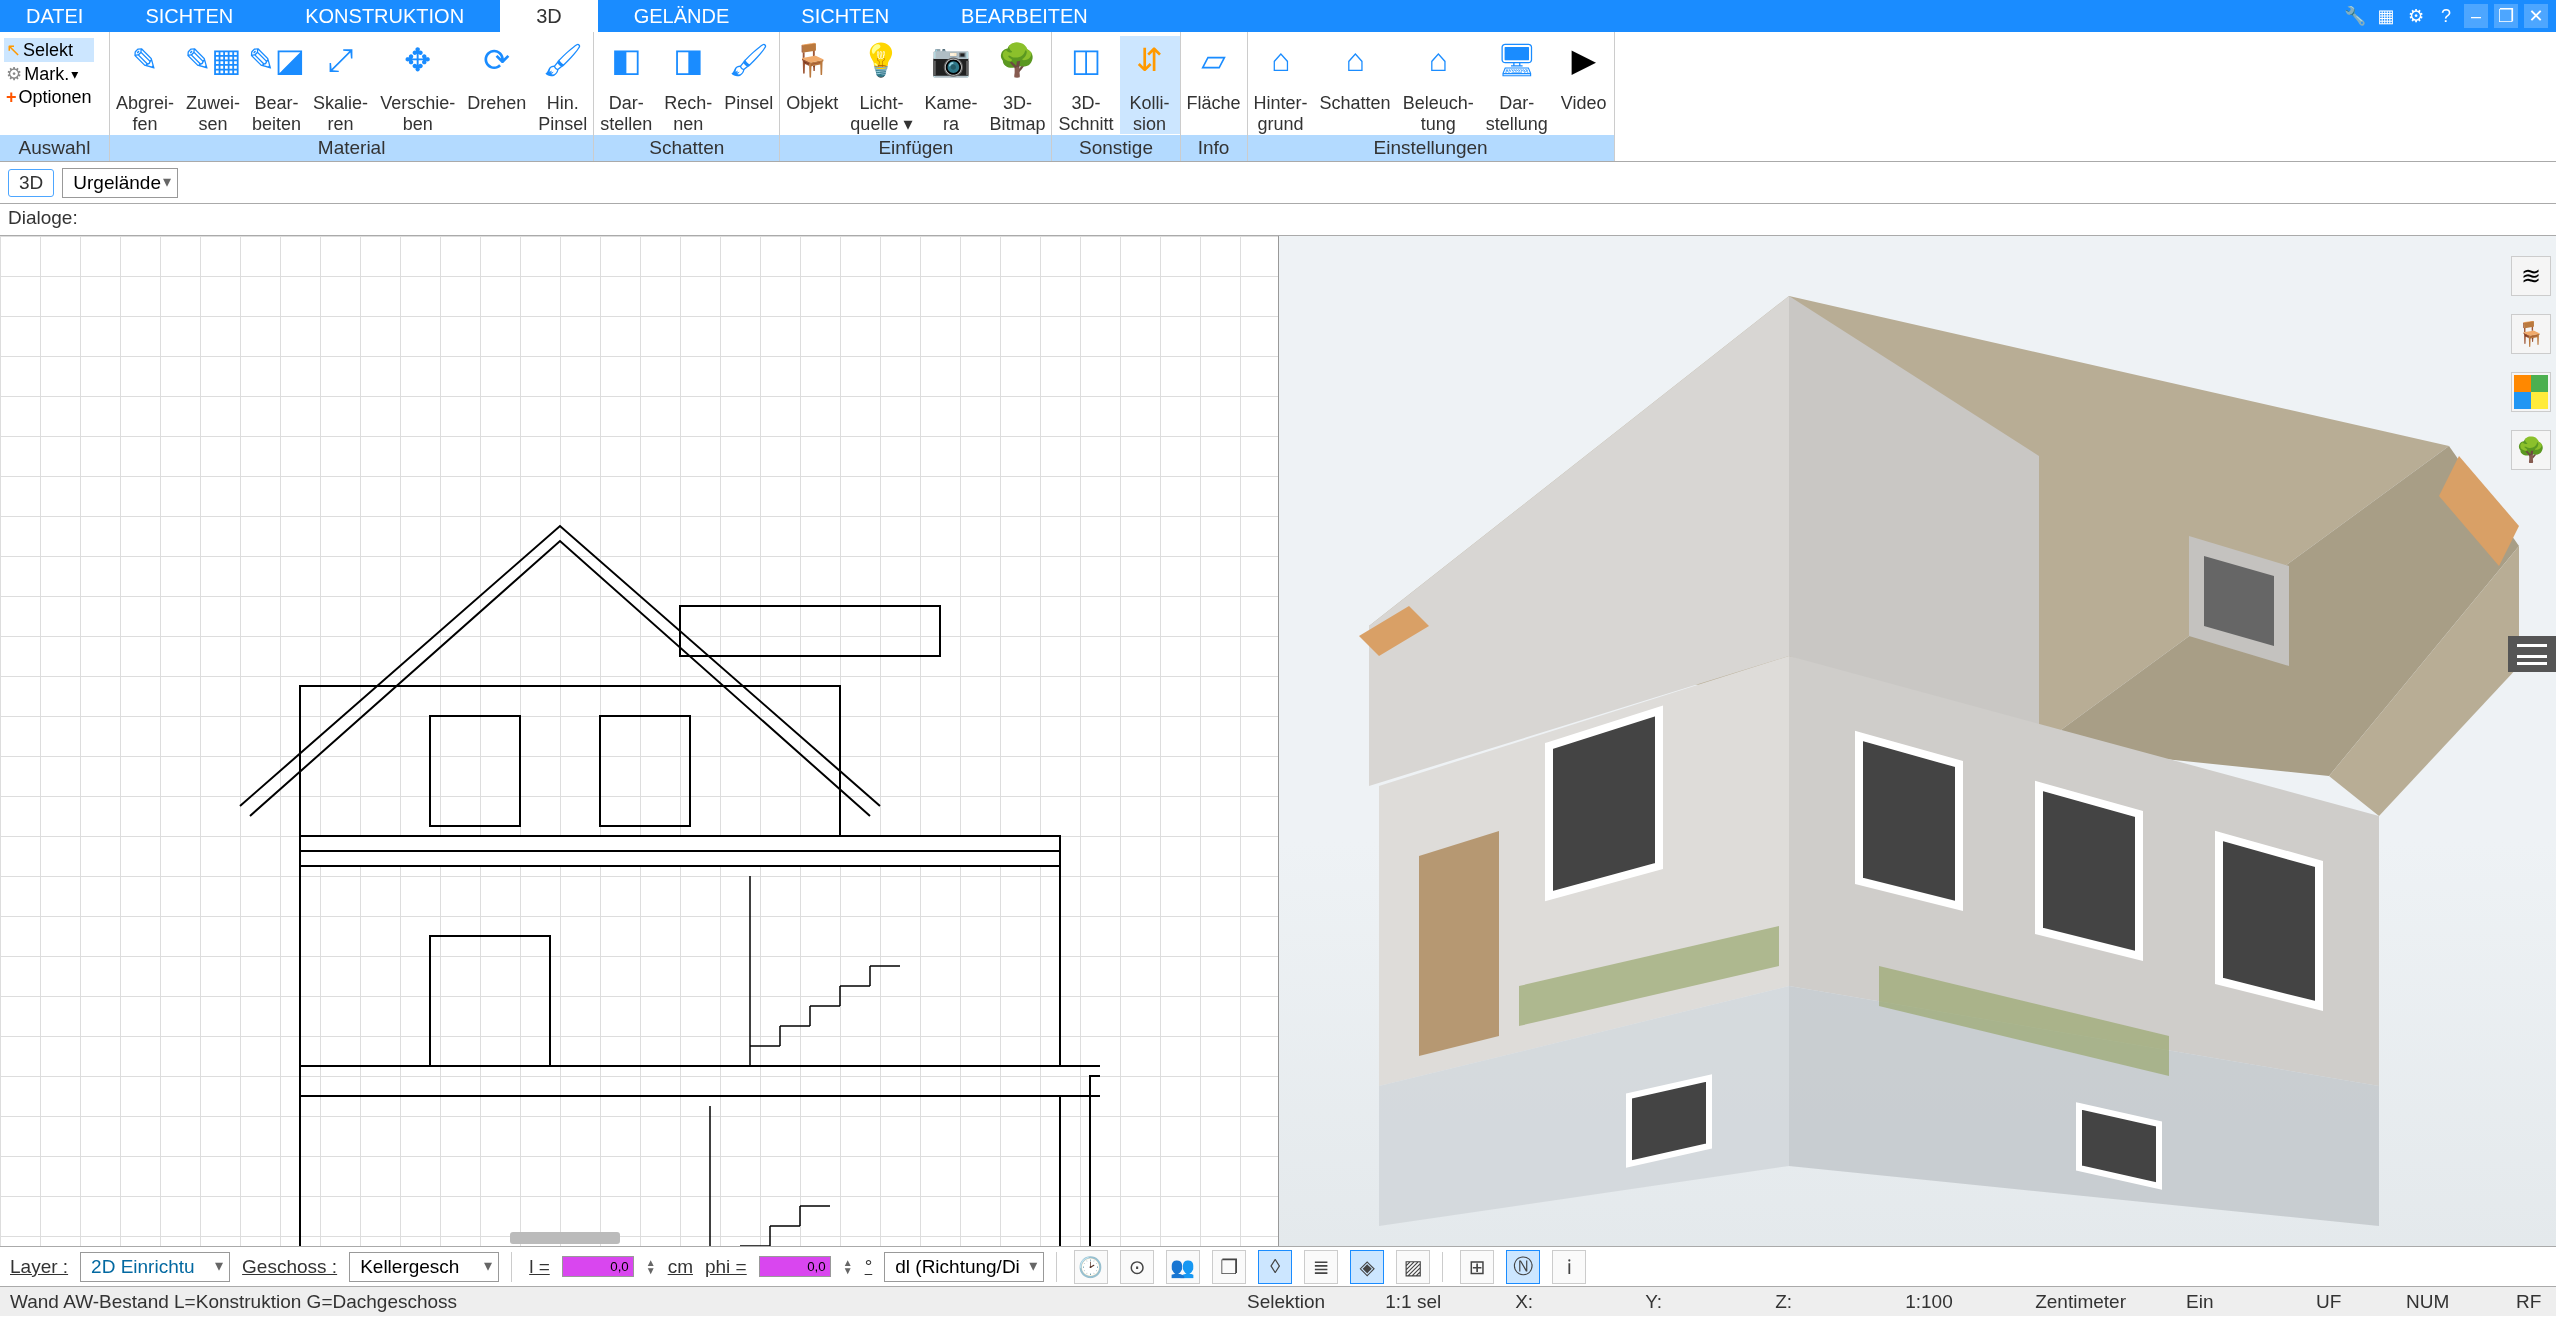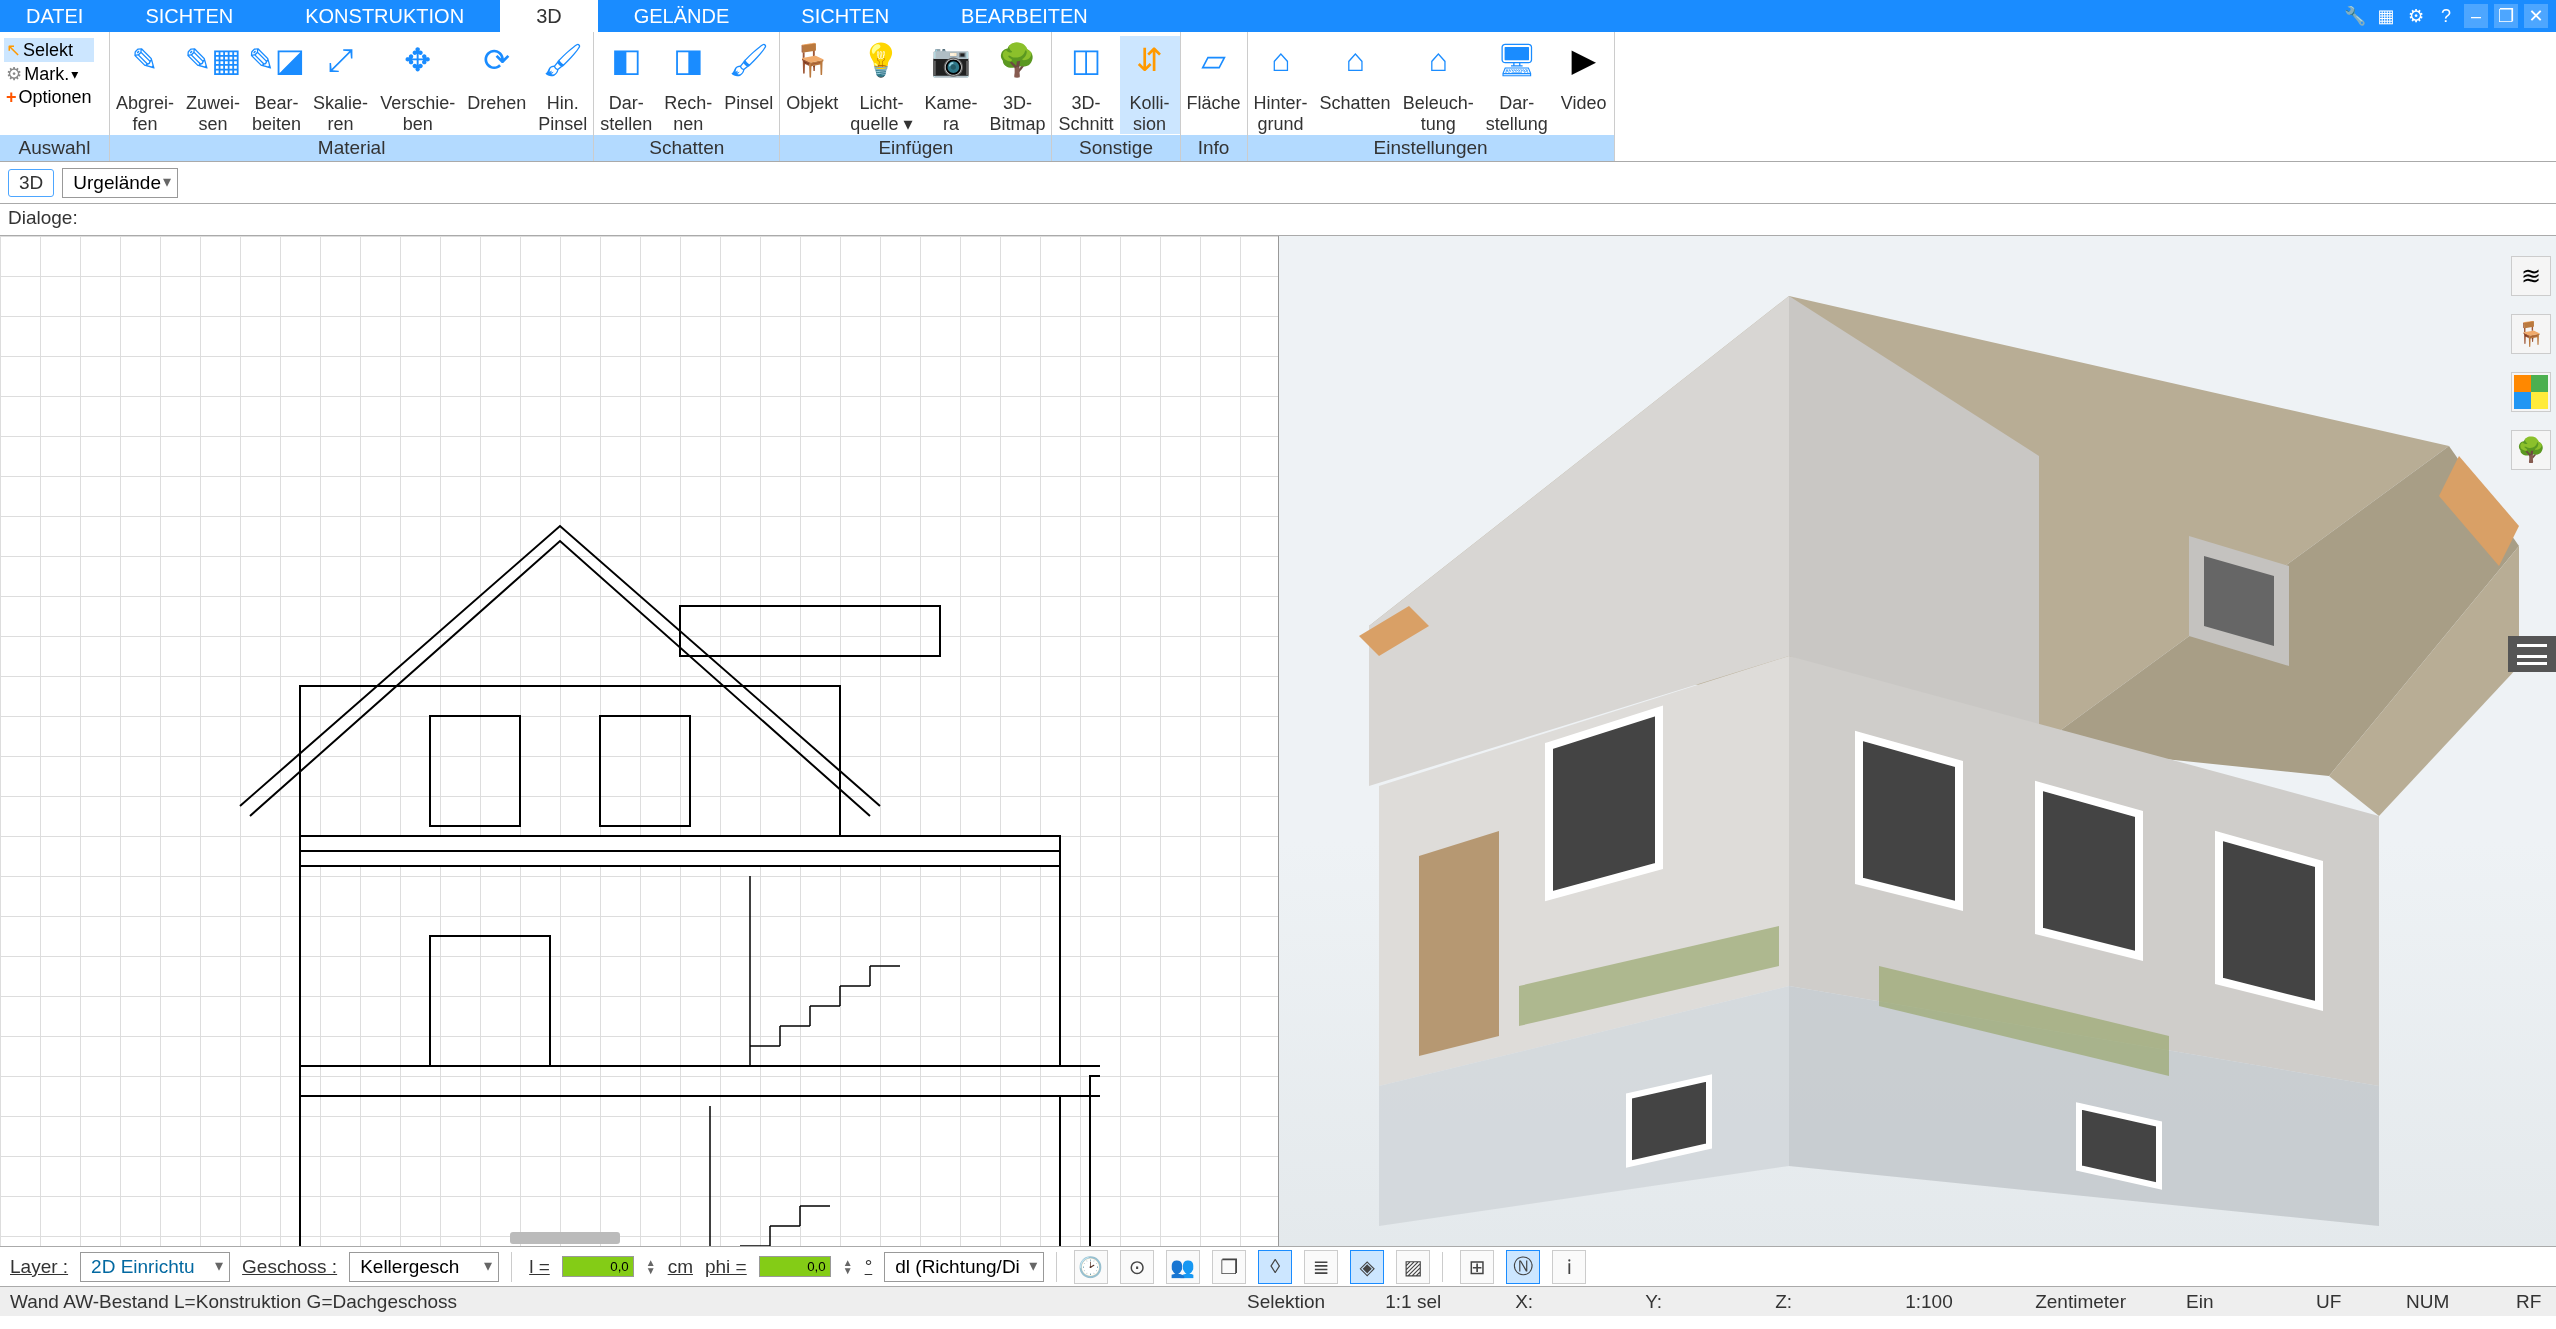--- a/index.html
+++ b/index.html
@@ -51,21 +51,21 @@
 .rt-btn { width: 40px; height: 40px; border: 1px solid #ccc; background: #f5f5f5; display: flex; align-items: center; justify-content: center; font-size: 24px; cursor: pointer; }
 .rt-palette { width: 34px; height: 34px; display: grid; grid-template-columns: 1fr 1fr; grid-template-rows: 1fr 1fr; }
 .rt-palette div:nth-child(1){background:#ff8800;} .rt-palette div:nth-child(2){background:#4caf50;}
 .rt-palette div:nth-child(3){background:#2196f3;} .rt-palette div:nth-child(4){background:#ffeb3b;}
 .rt-tab { position: absolute; right: 0; top: 530px; width: 48px; height: 36px; background: #555; }
 
 
 .bottombar { height: 40px; display: flex; align-items: center; border-top: 1px solid #aaa; padding: 0 10px; gap: 12px; font-size: 19px; background: #fff; flex-wrap: nowrap; }
 .bb-label { color: #333; text-decoration: underline; }
 .bb-value { color: #0369a1; }
-.bb-input { border: 1px solid #999; width: 72px; padding: 2px 4px; background: #84cc16; text-align: right; }
+.bb-input { border: 1px solid #999; width: 72px; padding: 2px 4px; background: #d946ef; text-align: right; }
 .spin { display: inline-flex; flex-direction: column; font-size: 10px; line-height: 8px; color: #666; }
 .bb-icon { width: 34px; height: 34px; border: 1px solid #ccc; display: flex; align-items: center; justify-content: center; font-size: 20px; color: #444; background: #fafafa; cursor: pointer; }
 .bb-icon.active { background: #cce6ff; border-color: #1a8cff; }
 
 
 .statusbar { height: 30px; background: #eee; border-top: 1px solid #aaa; display: flex; align-items: center; padding: 0 10px; font-size: 19px; color: #333; gap: 60px; }
 .statusbar .sp { flex: 1; }
 .sb-cell { min-width: 70px; }
 
 

